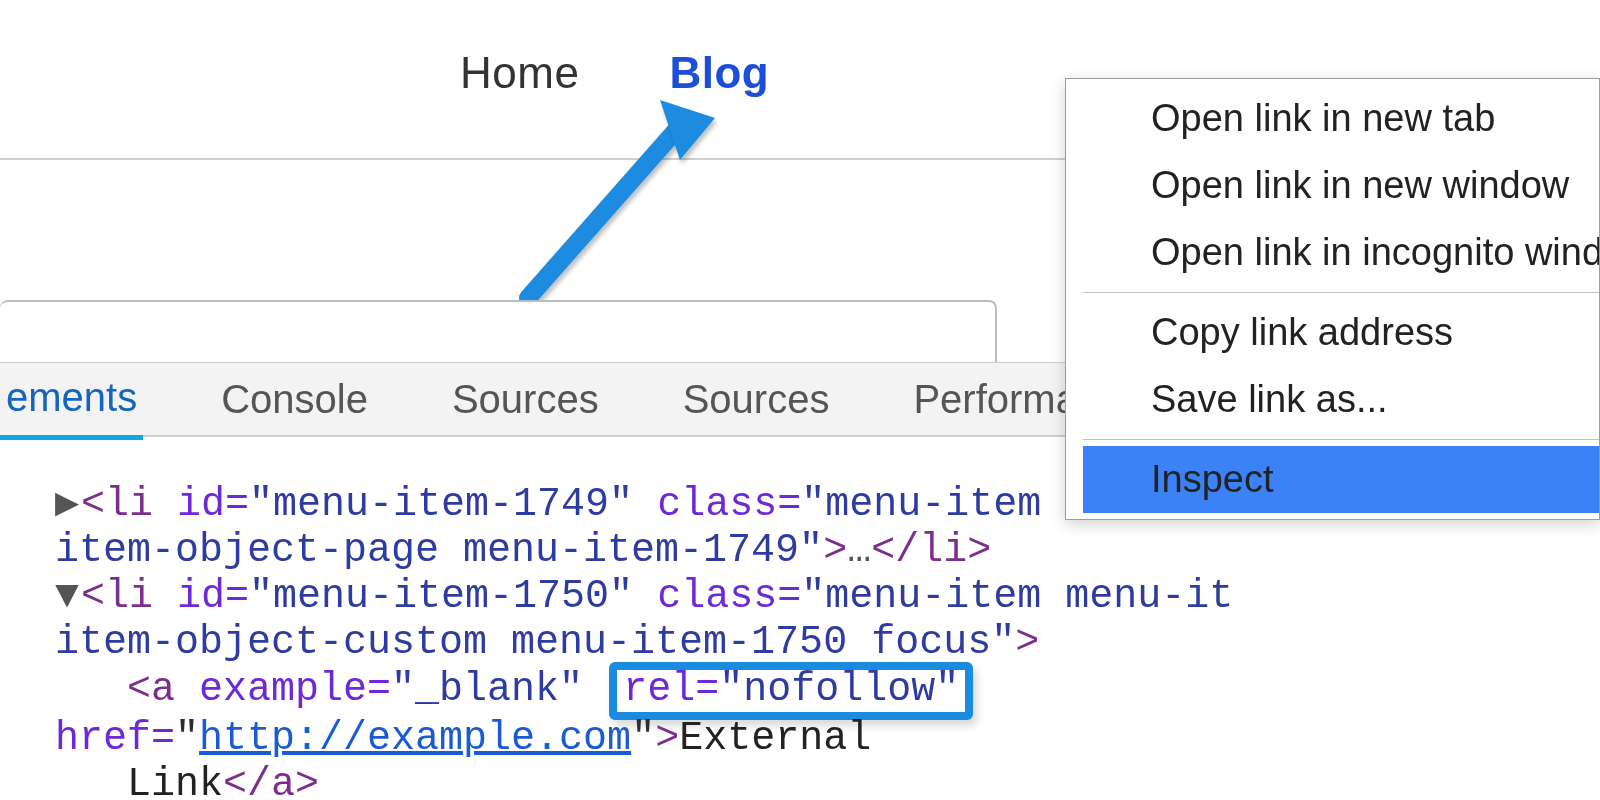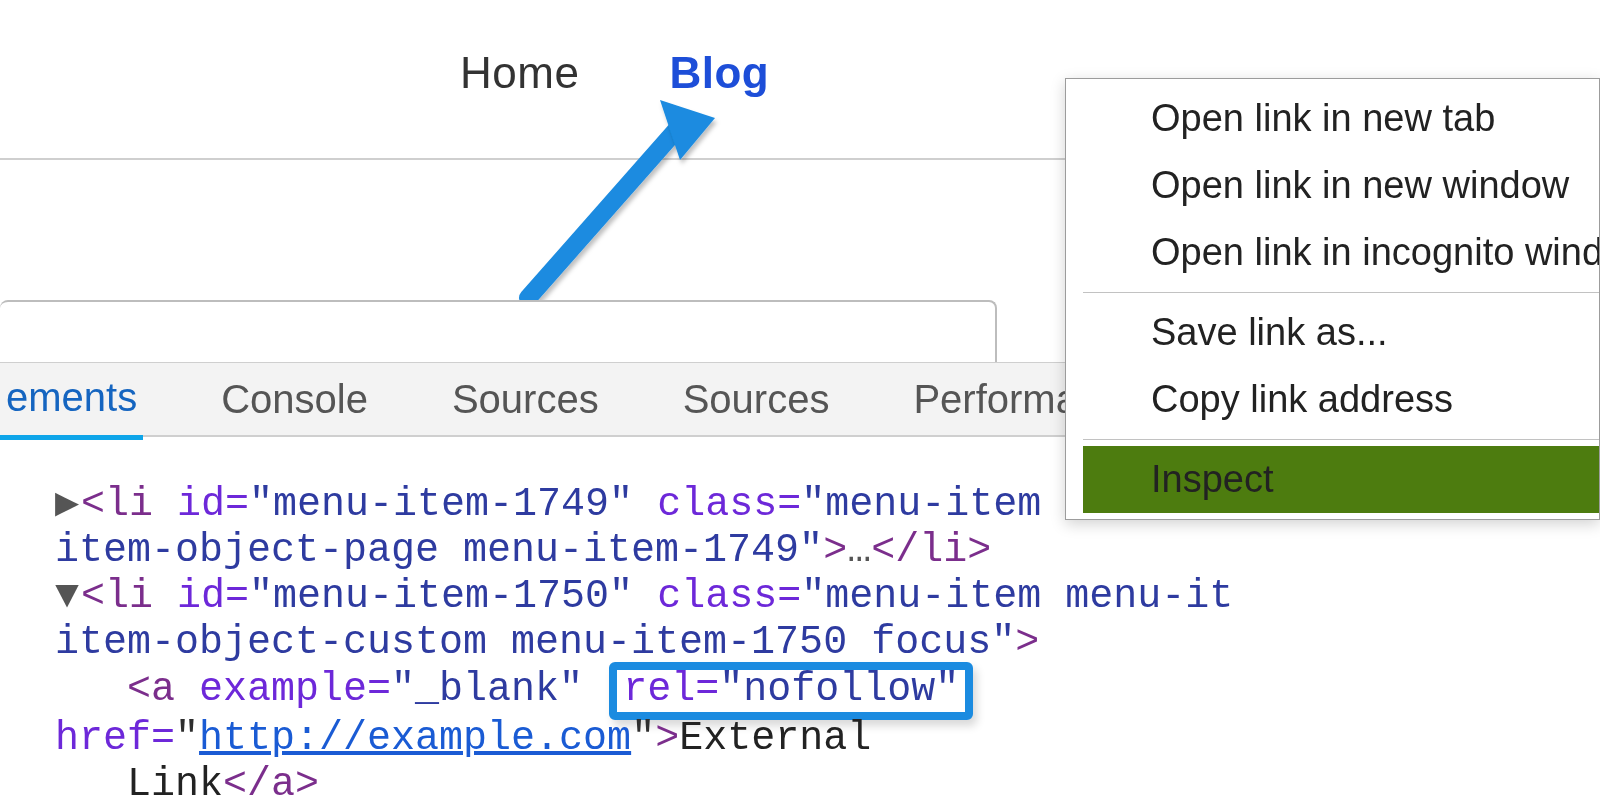--- a/index.html
+++ b/index.html
@@ -137,21 +137,21 @@
   .context-menu .mi {
     padding:12px 0 12px 68px;
     white-space:nowrap;
     overflow:hidden;
   }
   .context-menu .sep {
     height:1px;
     background:#c2c2c2;
     margin:6px 0;
   }
-  .context-menu .mi.hover { background:#4d7c0f; }
+  .context-menu .mi.hover { background:#3b82f6; }
 
   
   .context-menu { overflow:hidden; }
 </style>
 </head>
 <body>
 
 <div class="page-nav">
   <span class="nav-item">Home</span>
   <span class="nav-item bold">Blog</span>
@@ -187,17 +187,17 @@
    <span class="tok-txt">Link</span><span class="tok-tag">&lt;/a&gt;</span>
   
 
 </div>
 
 <div class="context-menu">
   <div class="mi">Open link in new tab</div>
   <div class="mi">Open link in new window</div>
   <div class="mi">Open link in incognito window</div>
   <div class="sep"></div>
+  <div class="mi">Copy link address</div>
   <div class="mi">Save link as...</div>
-  <div class="mi">Copy link address</div>
   <div class="sep"></div>
   <div class="mi hover">Inspect</div>
 </div>
 
 </body></html>

